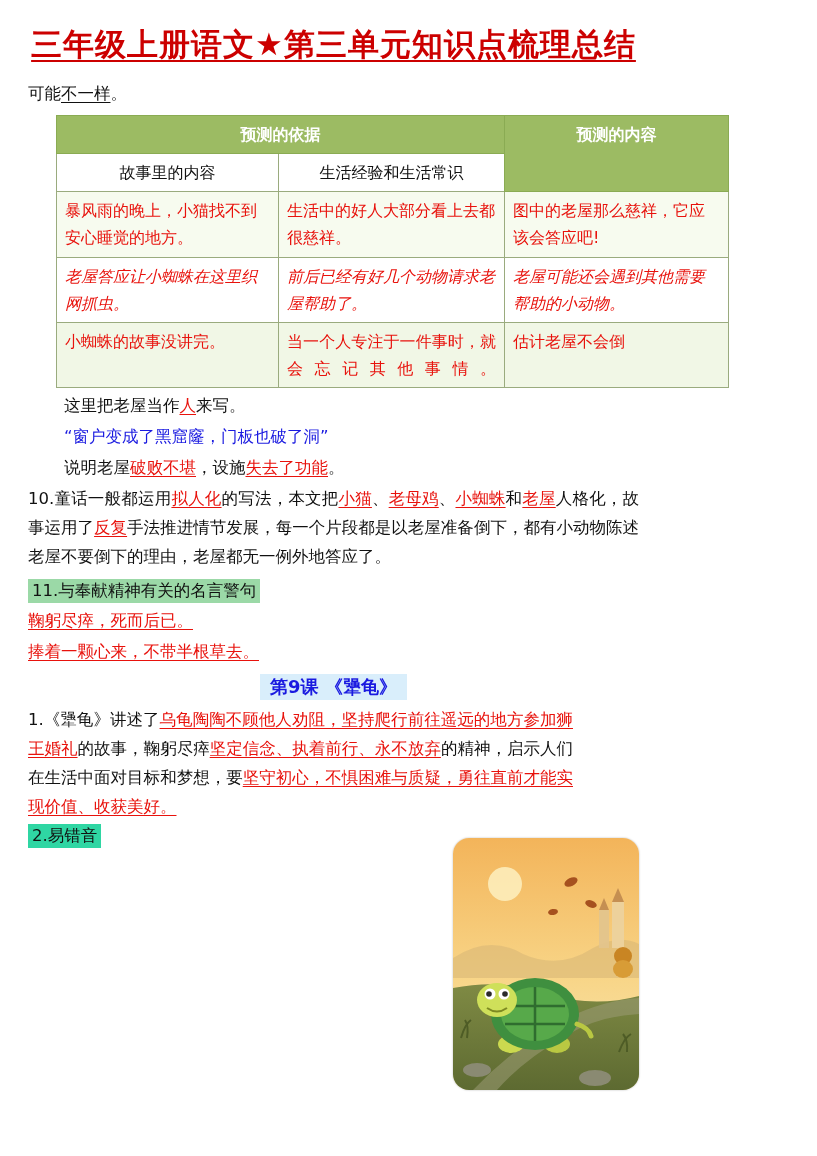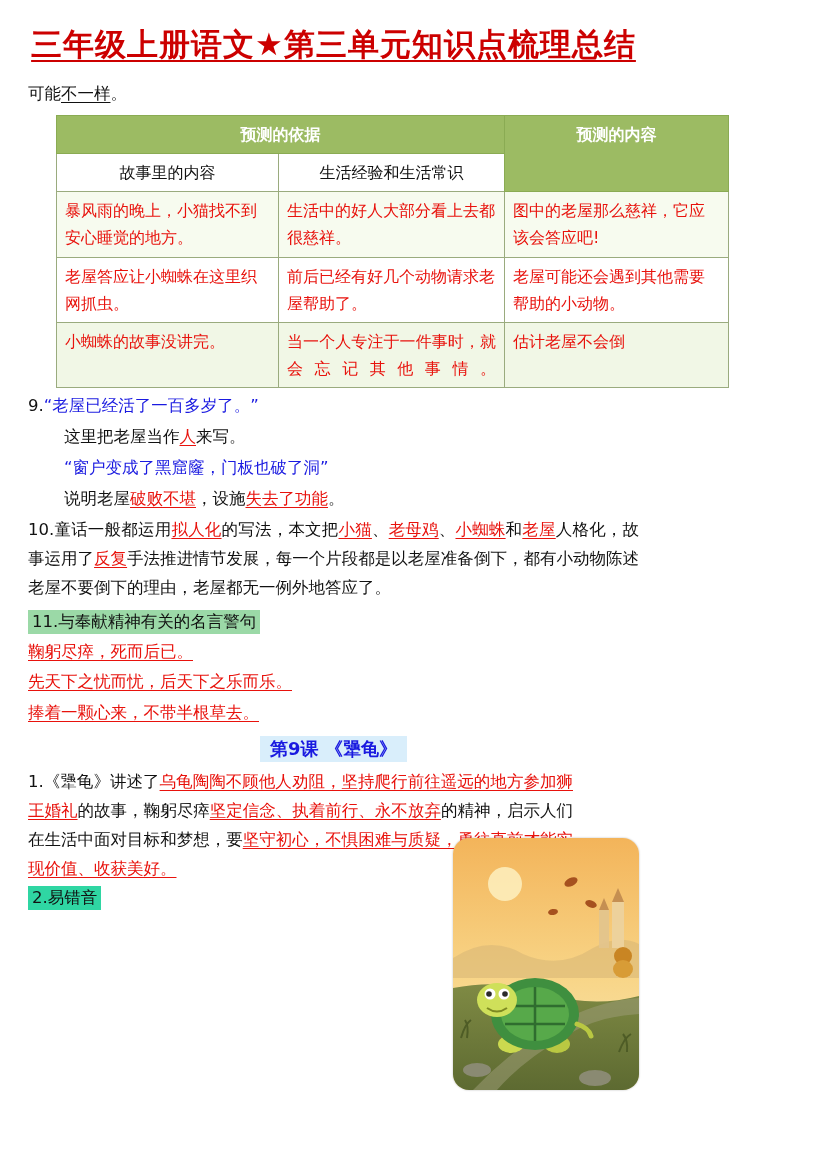--- a/index.html
+++ b/index.html
@@ -70,21 +70,21 @@
   }
   .sub {
     background: #ffffff;
     text-align: center;
     color: #111;
     font-weight: normal;
     font-size: 16.5px;
   }
   .cellred { color:#e8120c; }
   .rowA { background:#f7fbef; }
-  .rowB { background:#ffffff; }
+  .rowB { background:#ffffff;font-style:italic; }
   .rowC { background:#f1f7e6; }
   .just { text-align: justify; text-align-last: justify; }
 
   
   .hl-green {
     display: inline-block;
     background: #9bd9a7;
     color: #111;
     font-size: 16.5px;
     padding: 1px 4px;
@@ -162,45 +162,39 @@
       <td class="cellred">老屋可能还会遇到其他需要帮助的小动物。</td>
     </tr>
     <tr class="rowC">
       <td class="cellred">小蜘蛛的故事没讲完。</td>
       <td class="cellred just">当一个人专注于一件事时，就会忘记其他事情。</td>
       <td class="cellred">估计老屋不会倒</td>
     </tr>
   </tbody>
     </table>
 
-  <div class="para">
-    <span>9.</span><span class="blue">“老屋已经活了一百多岁了。”</span>
-  </div>
   <div class="para indent1">
     <span>这里把老屋当作</span><span class="red-u">人</span><span>来写。</span>
   </div>
   <div class="para indent1">
     <span class="blue">“窗户变成了黑窟窿，门板也破了洞”</span>
   </div>
   <div class="para indent1">
     <span>说明老屋</span><span class="red-u">破败不堪</span><span>，设施</span><span class="red-u">失去了功能</span><span>。</span>
   </div>
 
   <div class="para">
     <span>10.</span><span>童话一般都运用</span><span class="red-u">拟人化</span><span>的写法，本文把</span><span class="red-u">小猫</span><span>、</span><span class="red-u">老母鸡</span><span>、</span><span class="red-u">小蜘蛛</span><span>和</span><span class="red-u">老屋</span><span>人格化，故事运用了</span><span class="red-u">反复</span><span>手法推进情节发展，每一个片段都是以老屋准备倒下，都有小动物陈述老屋不要倒下的理由，老屋都无一例外地答应了。</span>
   </div>
 
   <div>
     <span class="hl-green">11.与奉献精神有关的名言警句</span>
   </div>
   <div class="para">
     <span class="red-u">鞠躬尽瘁，死而后已。</span>
-  </div>
-  <div class="para">
-    <span class="red-u">先天下之忧而忧，后天下之乐而乐。</span>
   </div>
   <div class="para">
     <span class="red-u">捧着一颗心来，不带半根草去。</span>
   </div>
 
   <div class="center-wrap">
     <span class="lesson-title">第9课 《犟龟》</span>
   </div>
 
   <div class="picture">

